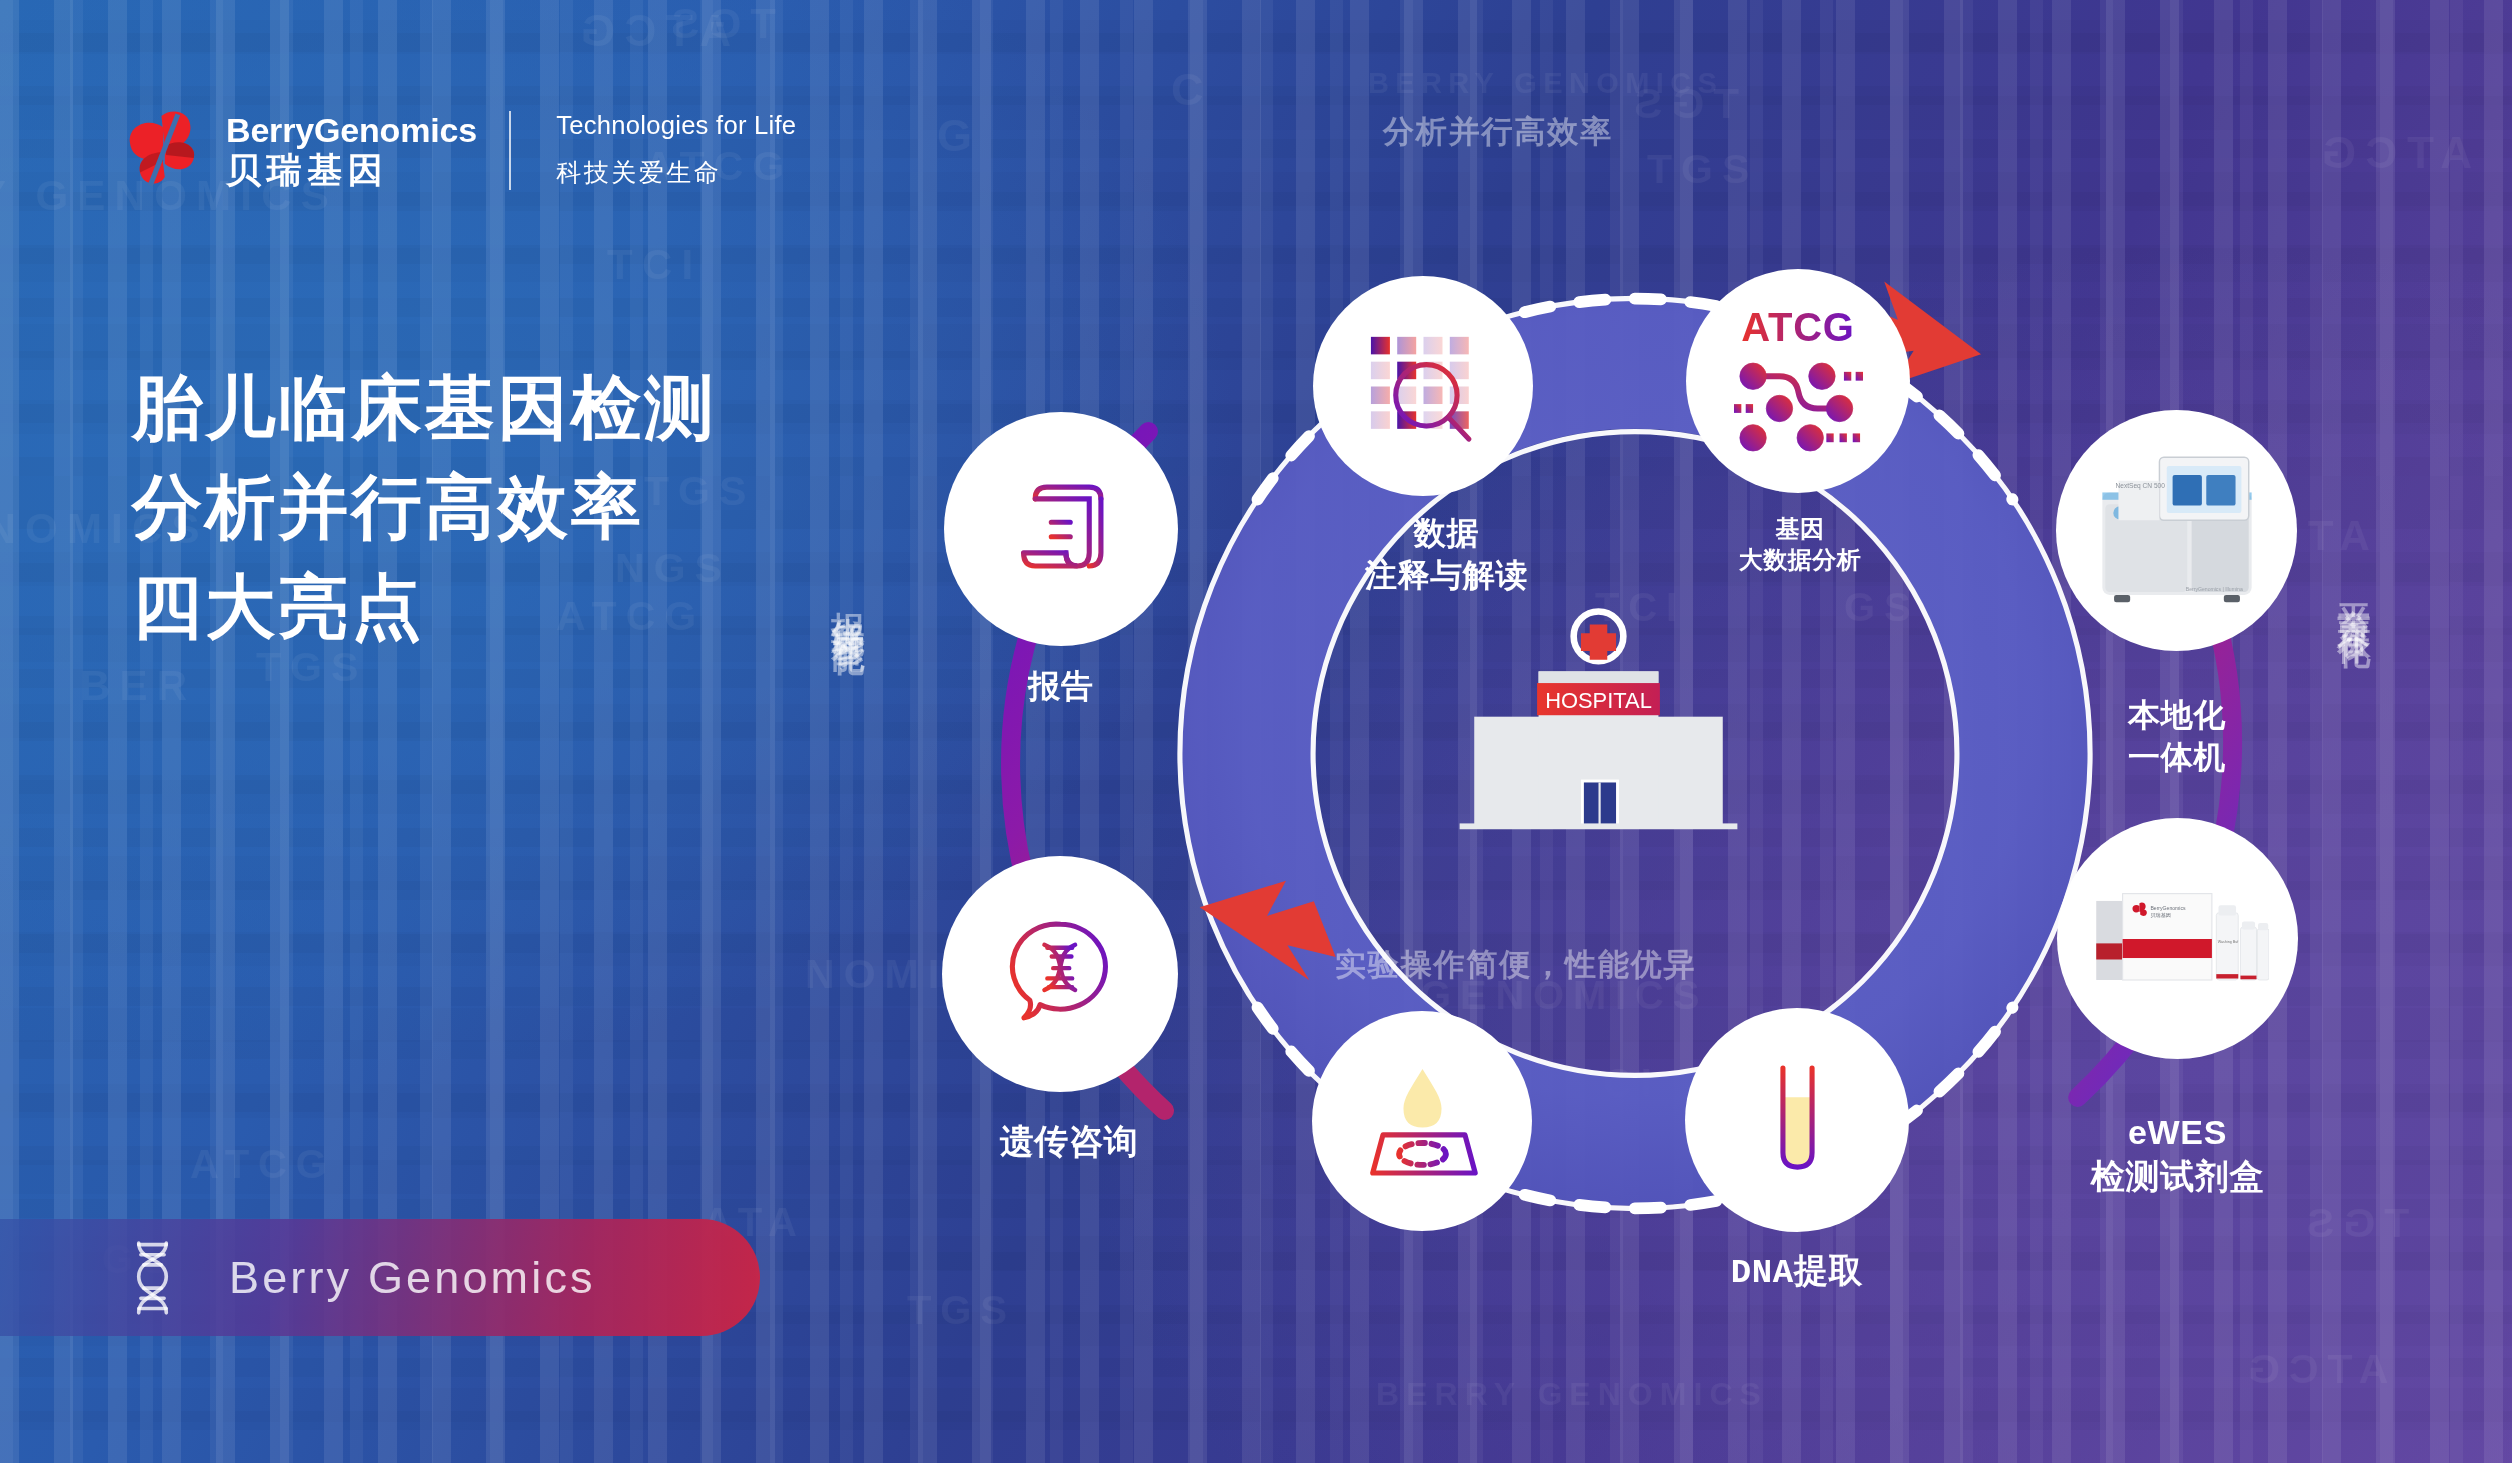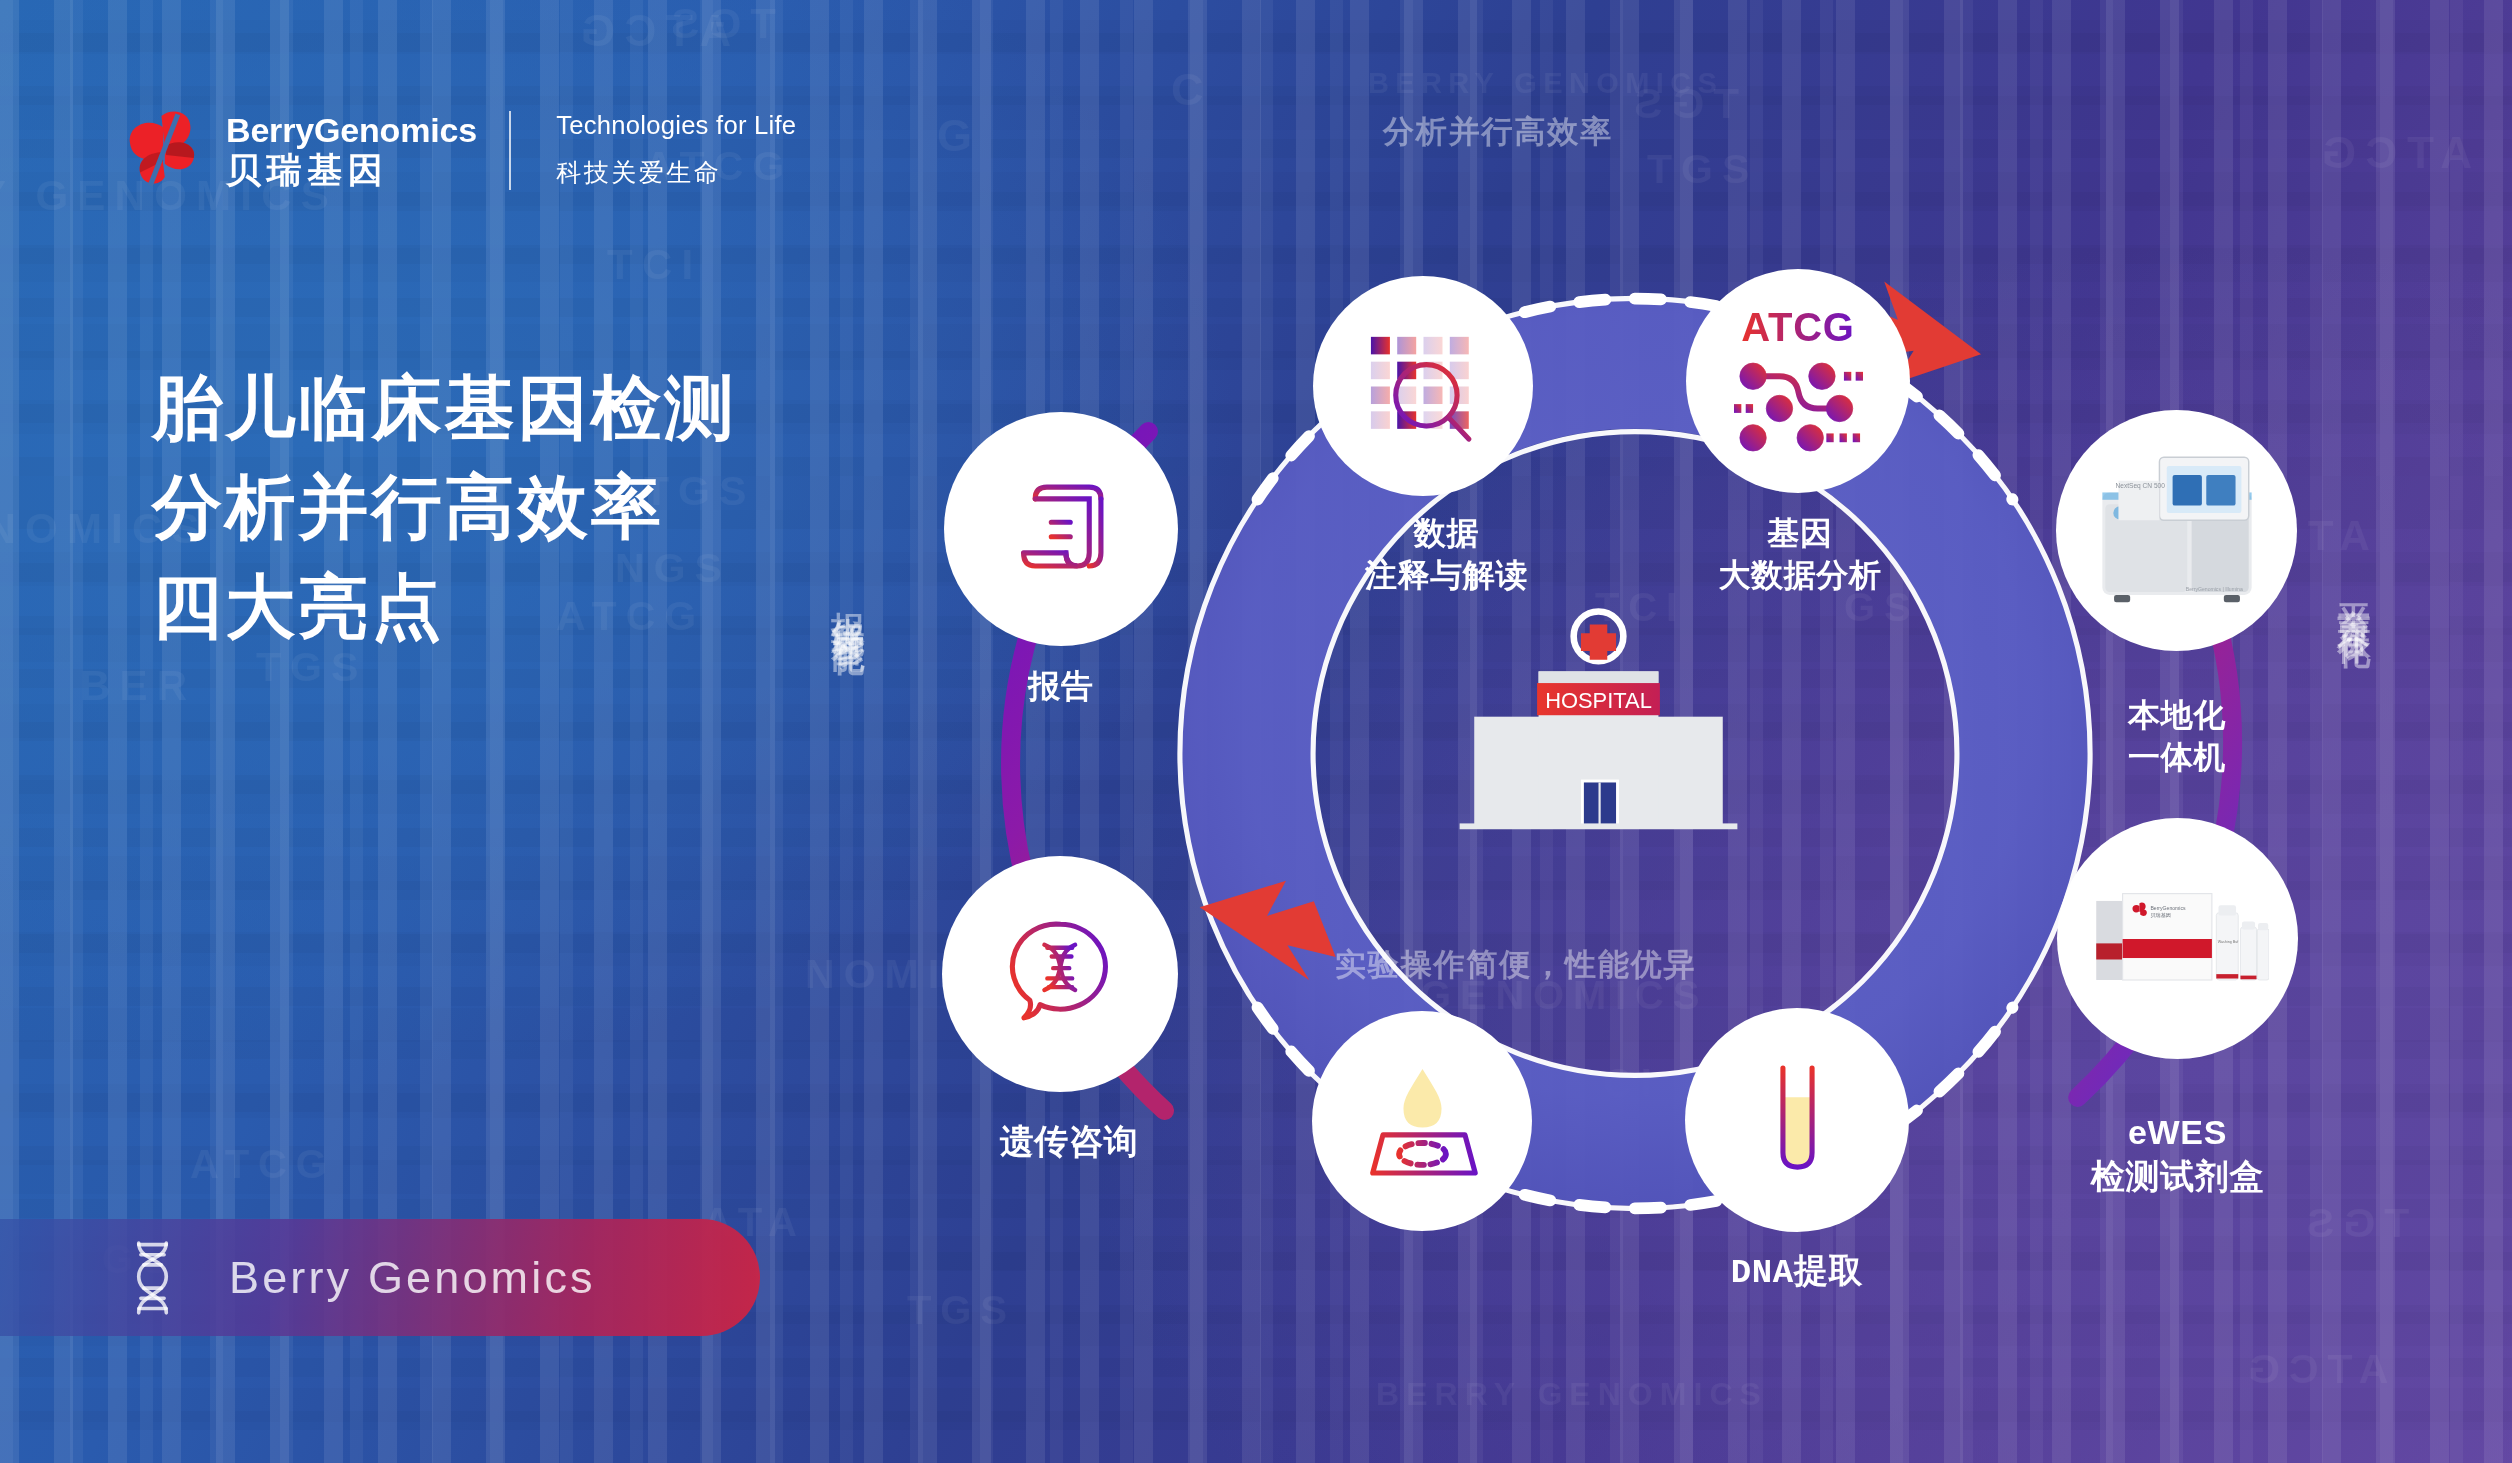--- a/index.html
+++ b/index.html
@@ -38,21 +38,21 @@
   
   #header{ position:absolute; left:121px; top:110px; display:flex; align-items:center; }
   .logo-mark{ position:relative; width:86px; height:80px; margin-right:19px; }
   .logo-text-cn{ color:#fff; font-size:35px; font-weight:bold; letter-spacing:.16em; line-height:1; margin-top:5.9px;}
   .logo-text-en{ color:#fff; font-size:34px; font-weight:bold; line-height:1; letter-spacing:-.005em;}
   .hdr-divider{ width:2.2px; height:79px; background:rgba(255,255,255,.75); margin:0 45px 0 32px; }
   .hdr-tag-en{ color:#fff; font-size:25.6px; font-weight:400; letter-spacing:.01em; }
   .hdr-tag-cn{ color:#fff; font-size:25px; font-weight:400; letter-spacing:.10em; margin-top:16px; }
 
   
-  #title{ position:absolute; left:132px; top:359px;margin-left:20px; }
+  #title{ position:absolute; left:132px; top:359px; }
   #title .line{
     color:#fff; font-size:70px; font-weight:bold;
     letter-spacing:.045em; line-height:1.42; white-space:nowrap;
   }
 
   
   #pill{
     position:absolute; left:-44px; top:1219px; width:804px; height:117px;
     border-radius:0 60px 60px 0;
     background:linear-gradient(100deg, rgba(46,86,170,.72) 0%, rgba(86,56,150,.86) 40%, rgba(166,37,92,.95) 78%, rgba(205,36,68,.95) 100%);
@@ -320,21 +320,21 @@
               <rect x="0" y="60" width="10" height="12"></rect>
                 <rect x="16" y="60" width="10" height="12"></rect>
               <rect x="126" y="100" width="10" height="12"></rect>
                 <rect x="144" y="100" width="10" height="12"></rect>
               <rect x="162" y="100" width="10" height="12"></rect>
             </g>
           </g>
         </svg>
       </span>
     </div>
-    <div class="nlabel" style="left:794px; top:301px; width:198px; font-size:32px;">
+    <div class="nlabel" style="left:794px; top:301px; width:198px; font-size:24px;">
       <div>基因</div>
       <div>大数据分析</div>
     </div>
 
     <div class="node" style="left:1149px; top:198px; width:241px; height:241px;">
       <span>
         <svg width="176" height="161" viewBox="0 0 240 220">
           <rect x="18" y="58" width="204" height="140" rx="10" fill="#e9ebee"></rect>
           <rect x="18" y="58" width="204" height="10" fill="#3fa0e0" opacity=".55"></rect>
           <rect x="22" y="74" width="112" height="120" rx="6" fill="#dfe2e6"></rect>

